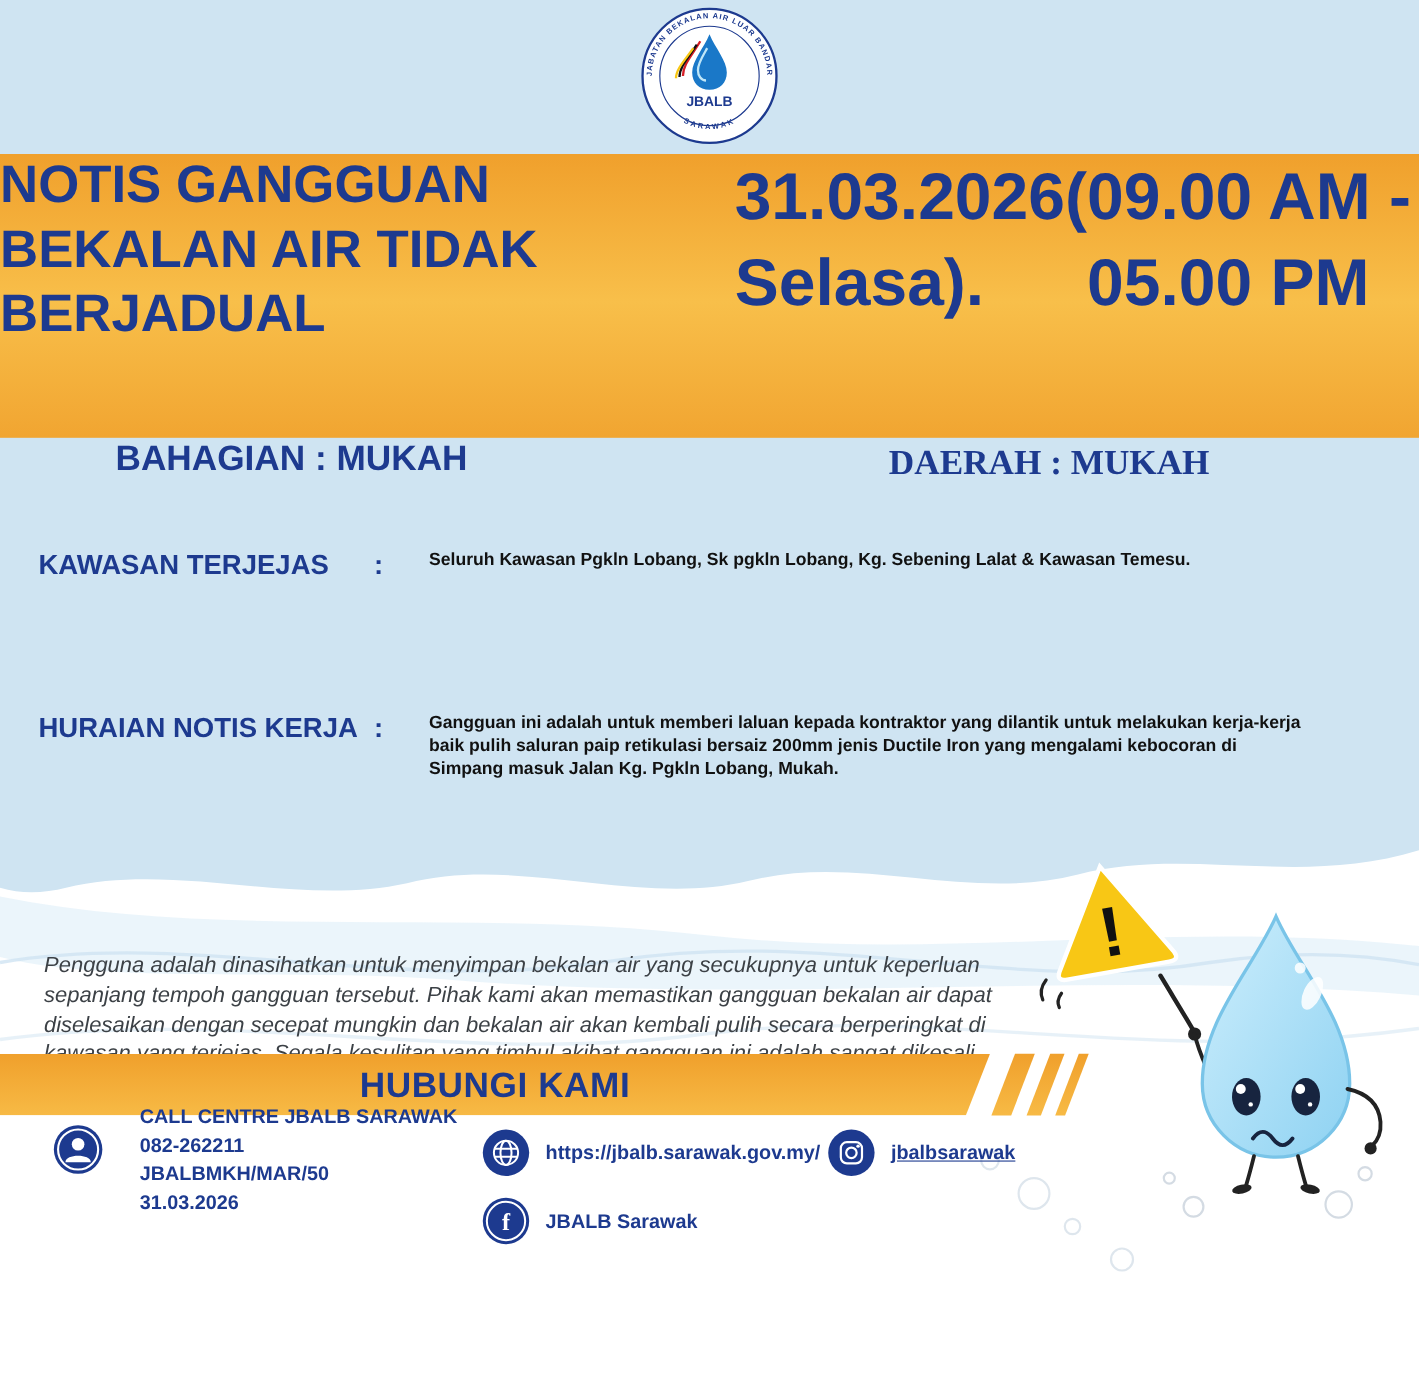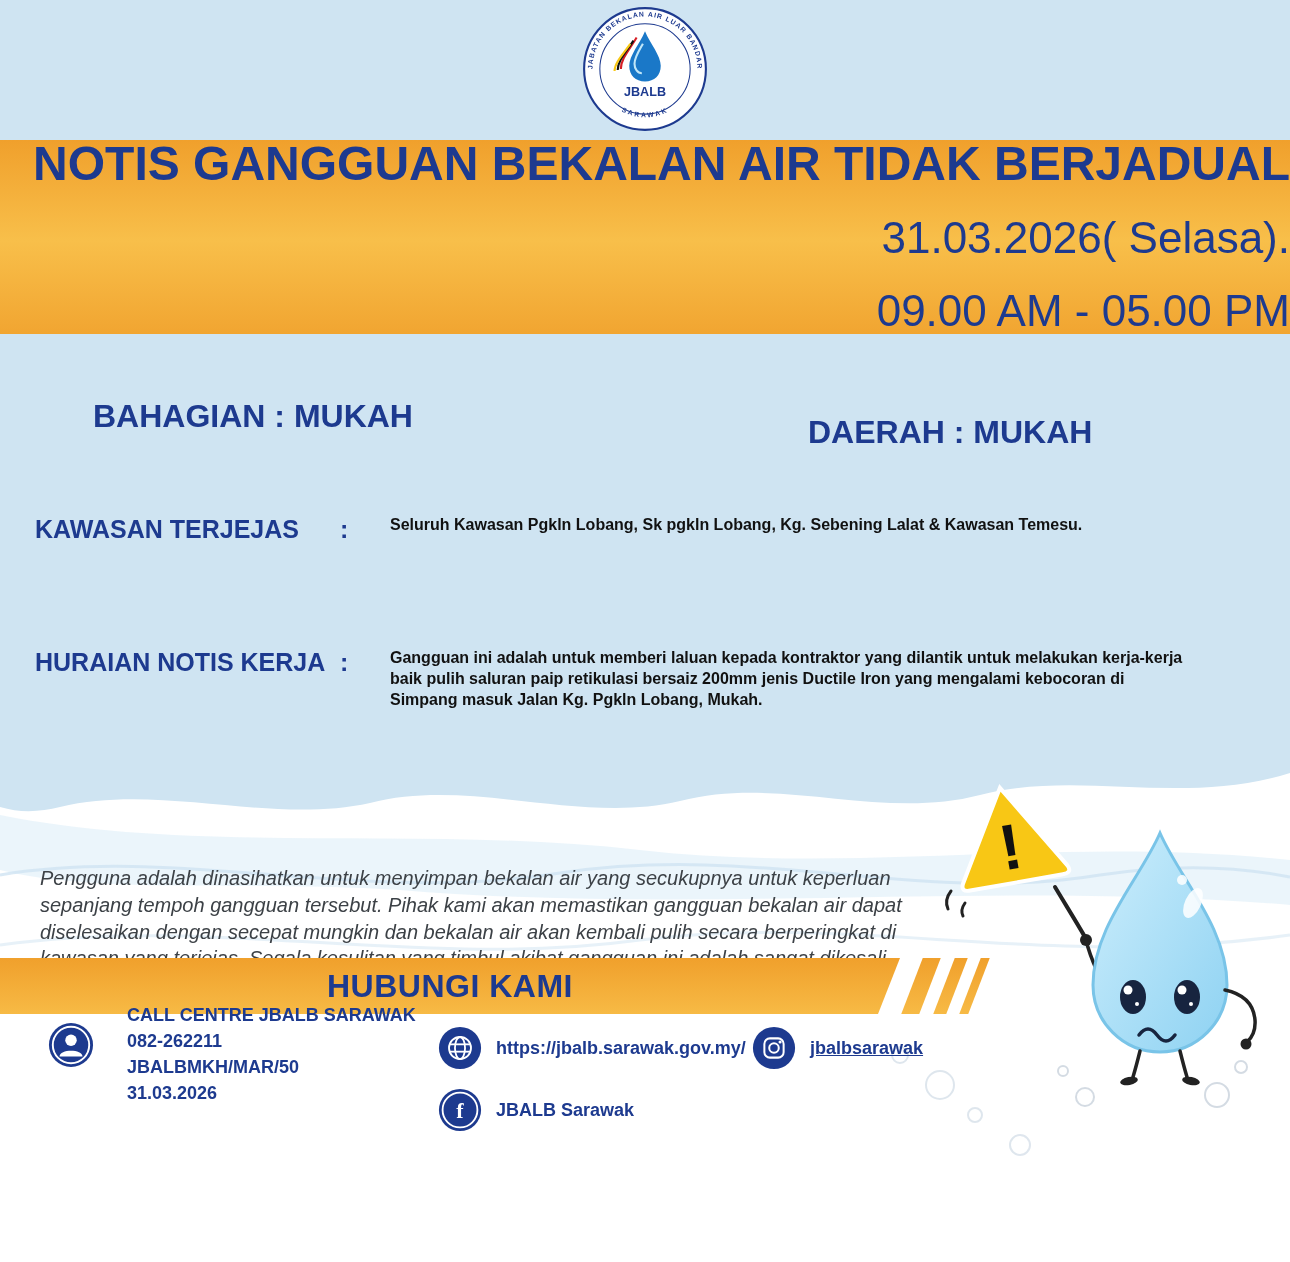--- a/index.html
+++ b/index.html
@@ -4,32 +4,32 @@
 <style>
   html,body{margin:0;padding:0;background:#ffffff;}
   body{font-family:"Liberation Sans", sans-serif;}
   .page{position:relative;width:1290px;height:1262px;background:#ffffff;overflow:hidden;}
 
   .blue-top{position:absolute;left:0;top:0;width:100%;height:762px;background:#cfe4f2;z-index:0;}
   .splash{position:absolute;left:0;top:755px;width:1290px;height:440px;z-index:1;pointer-events:none;}
 
   .logo{position:absolute;top:6px;left:50%;transform:translateX(-50%);z-index:3;}
 
-  .banner{position:absolute;top:140px;left:0;width:100%;height:194px;z-index:2;
+  .banner{position:absolute;top:140px;left:0;width:100%;height:258px;z-index:2;
     background:linear-gradient(180deg,#f0a02c 0%,#f8bf4a 52%,#f1a531 100%);
-    color:#1d3a8f;text-align:right;display:flex;flex-direction:column;justify-content:center;}
+    color:#1d3a8f;text-align:left;display:flex;flex-direction:row;justify-content:center;}
   .banner-title{font-size:48px;font-weight:bold;line-height:1.22;}
-  .banner-line{font-size:44px;font-weight:normal;line-height:1.3;margin-top:16px;}
+  .banner-line{font-size:60px;font-weight:bold;line-height:1.3;}
 
   .region-row{position:absolute;top:398px;left:0;width:100%;z-index:2;color:#1d3a8f;font-weight:bold;font-size:32px;}
-  .bahagian{position:absolute;left:93px;top:0;}
-  .daerah{position:absolute;left:808px;top:16px;}
+  .bahagian{position:absolute;left:105px;top:0;}
+  .daerah{position:absolute;left:808px;top:4px;font-family:Liberation Serif, serif;}
 
   .detail{position:absolute;left:35px;z-index:2;display:grid;grid-template-columns:305px 50px 795px;align-items:start;}
-  .detail.kawasan{top:515px;}
+  .detail.kawasan{top:500px;}
   .detail.huraian{top:648px;}
   .detail .lbl{color:#1d3a8f;font-weight:bold;font-size:25px;}
   .detail .colon{color:#1d3a8f;font-weight:bold;font-size:25px;text-align:left;}
   .detail .txt{color:#111;font-weight:bold;font-size:16px;line-height:1.3;}
 
   .advisory{position:absolute;top:845px;left:40px;width:880px;z-index:2;
     font-style:italic;font-size:20px;color:#3c4146;line-height:1.34;}
 
   .contact-banner{position:absolute;top:958px;left:0;width:900px;height:56px;z-index:2;
     background:linear-gradient(180deg,#f0a02c,#f7ba45);

